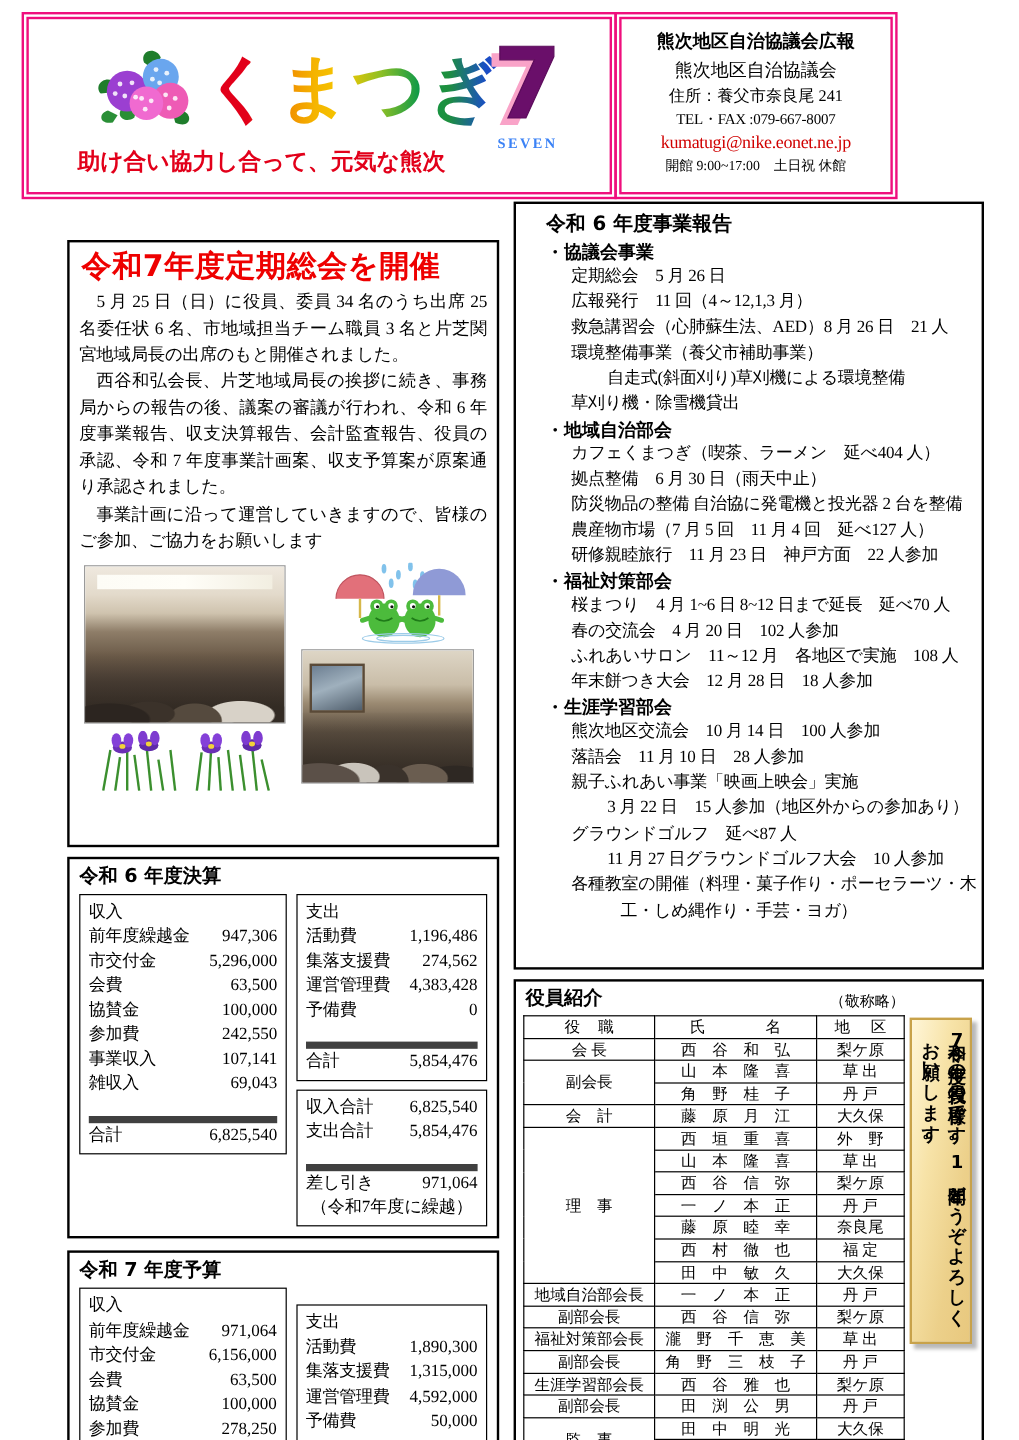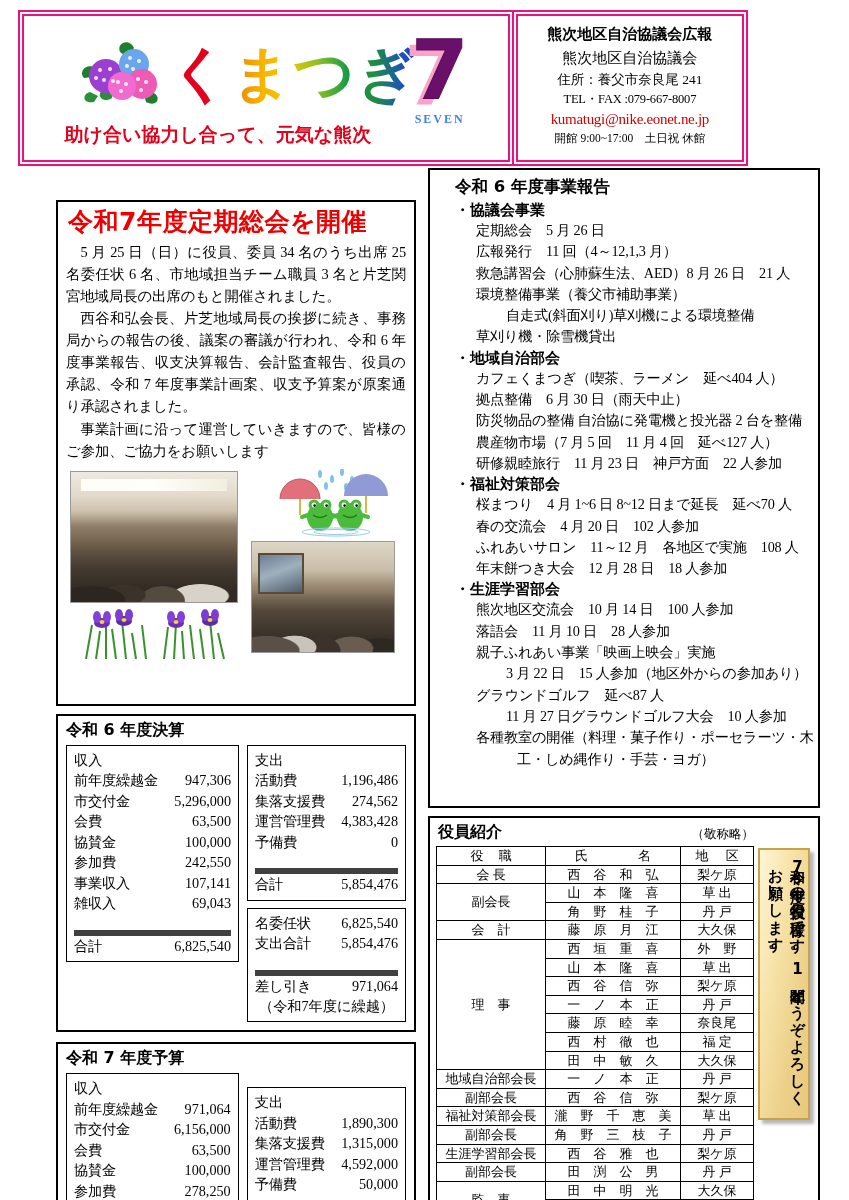--- a/index.html
+++ b/index.html
@@ -583,21 +583,21 @@
                 </div>
                 <div class="frow">
                   <span class="lbl">合計</span>
                   <span class="val">5,854,476</span>
                 </div>
               </div>
           </div>
           <div class="subbox" style="margin-top:7px;">
             <div>
                 <div class="frow">
-                  <span class="lbl">名委任状</span>
+                  <span class="lbl">収入合計</span>
                   <span class="val">6,825,540</span>
                 </div>
                 <div class="frow ul">
                   <span class="lbl">支出合計</span>
                   <span class="val">5,854,476</span>
                 </div>
                 <div class="frow">
                   <span class="lbl">差し引き</span>
                   <span class="val">971,064</span>
                 </div>

